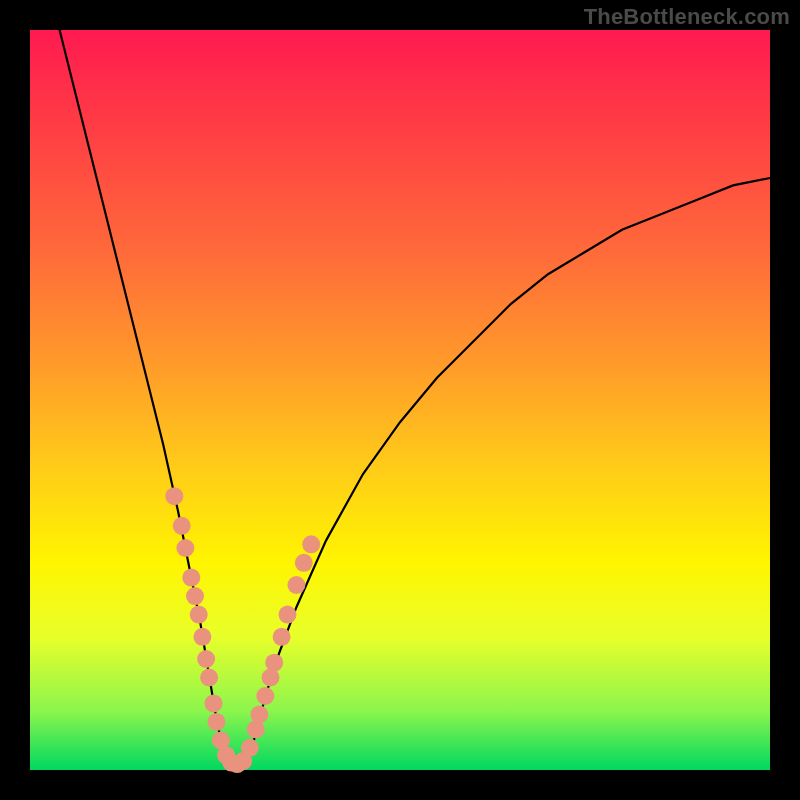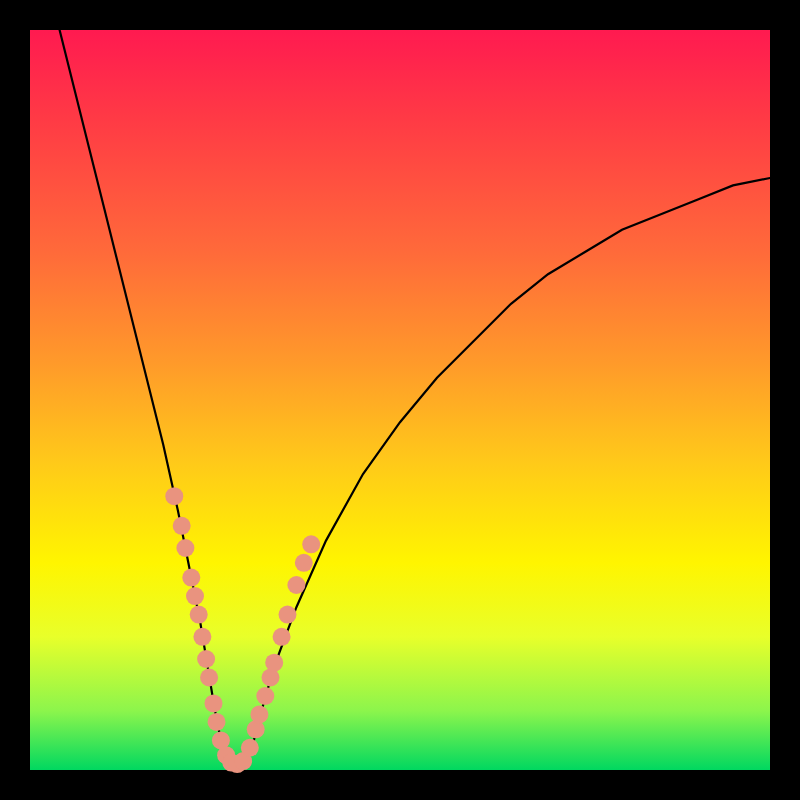--- a/index.html
+++ b/index.html
@@ -55,20 +55,21 @@
     top: 0;
     width: 740px;
     height: 740px;
     overflow: visible;
   }
 </style>
 </head>
 <body>
 
 <div class="frame">
+  <div class="watermark">TheBottleneck.com</div>
   <div class="plot">
     <svg class="curve" viewBox="0 0 740 740">
       <path id="curve-path" fill="none" stroke="#000" stroke-width="2.2" stroke-linecap="round" d="M29.6 0.0 L44.4 59.2 L59.2 118.4 L74.0 177.6 L88.8 236.8 L103.6 296.0 L118.4 355.2 L133.2 414.4 L148.0 481.0 L162.8 555.0 L170.2 592.0 L177.6 636.4 L185.0 680.8 L192.4 717.8 L199.8 732.6 L207.2 736.3 L214.6 732.6 L222.0 717.8 L229.4 688.2 L244.2 636.4 L266.4 577.2 L296.0 510.6 L333.0 444.0 L370.0 392.2 L407.0 347.8 L444.0 310.8 L481.0 273.8 L518.0 244.2 L555.0 222.0 L592.0 199.8 L629.0 185.0 L666.0 170.2 L703.0 155.4 L740.0 148.0"></path>
       <g id="dots">
           <circle cx="144.3" cy="466.2" r="9" fill="#e9937f"></circle>
           <circle cx="151.7" cy="495.8" r="9" fill="#e9937f"></circle>
           <circle cx="155.4" cy="518.0" r="9" fill="#e9937f"></circle>
           <circle cx="161.3" cy="547.6" r="9" fill="#e9937f"></circle>
           <circle cx="165.0" cy="566.1" r="9" fill="#e9937f"></circle>
           <circle cx="168.7" cy="584.6" r="9" fill="#e9937f"></circle>

